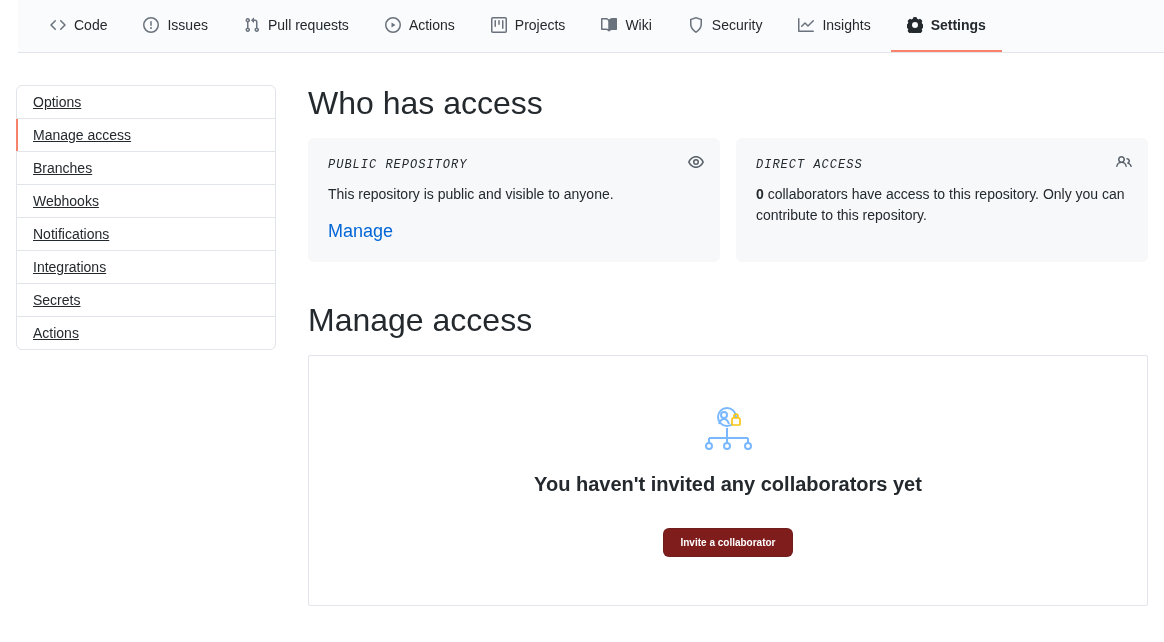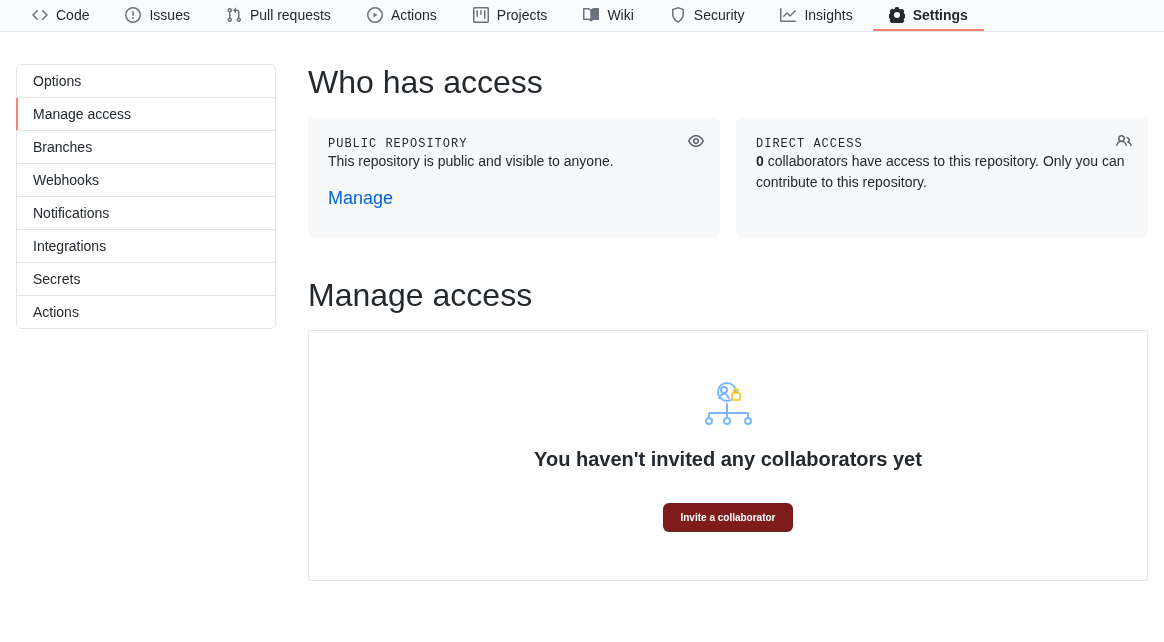--- a/index.html
+++ b/index.html
@@ -1,26 +1,27 @@
 <!DOCTYPE html>
 <html><head>
 <meta charset="utf-8">
 <style>
 * { box-sizing: border-box; margin: 0; padding: 0; }
 body { font-family: -apple-system, BlinkMacSystemFont, "Segoe UI", Helvetica, Arial, sans-serif; font-size: 14px; color: #24292e; background: #fff; }
 
 
 .tabnav {
-  height: 32px;
+  height: 53px;
   border-bottom: 1px solid #e1e4e8;
   background: #fafbfc;
   display: flex;
   align-items: stretch;
   padding: 0 16px;
   gap: 4px;
+  margin-left: 18px;
 }
 .tabnav-item {
   display: flex;
   align-items: center;
   gap: 8px;
   padding: 0 16px;
   font-size: 14px;
   color: #24292e;
   cursor: pointer;
   border-bottom: 2px solid transparent;
@@ -39,20 +40,21 @@
   gap: 32px;
 }
 
 
 .sidebar { width: 260px; flex: none; }
 .menu {
   border: 1px solid #e1e4e8;
   border-radius: 6px;
   margin-bottom: 16px;
   background: #fff;
+  text-decoration: underline;
 }
 .menu-item {
   display: block;
   padding: 8px 16px;
   font-size: 14px;
   color: #24292e;
   border-bottom: 1px solid #e1e4e8;
   cursor: pointer;
 }
 .menu-item:last-child { border-bottom: none; }
@@ -96,20 +98,22 @@
   border-radius: 6px;
   padding: 20px;
   min-height: 120px;
   position: relative;
 }
 .card-title {
   font-family: SFMono-Regular, Consolas, "Liberation Mono", Menlo, monospace;
   font-size: 12px;
   letter-spacing: 1px;
   color: #24292e;
+  margin-bottom: 12px;
+  font-style: italic;
 }
 .card-icon {
   position: absolute;
   top: 16px; right: 16px;
   color: #586069;
 }
 .card-body {
   font-size: 14px;
   color: #24292e;
   line-height: 1.5;

